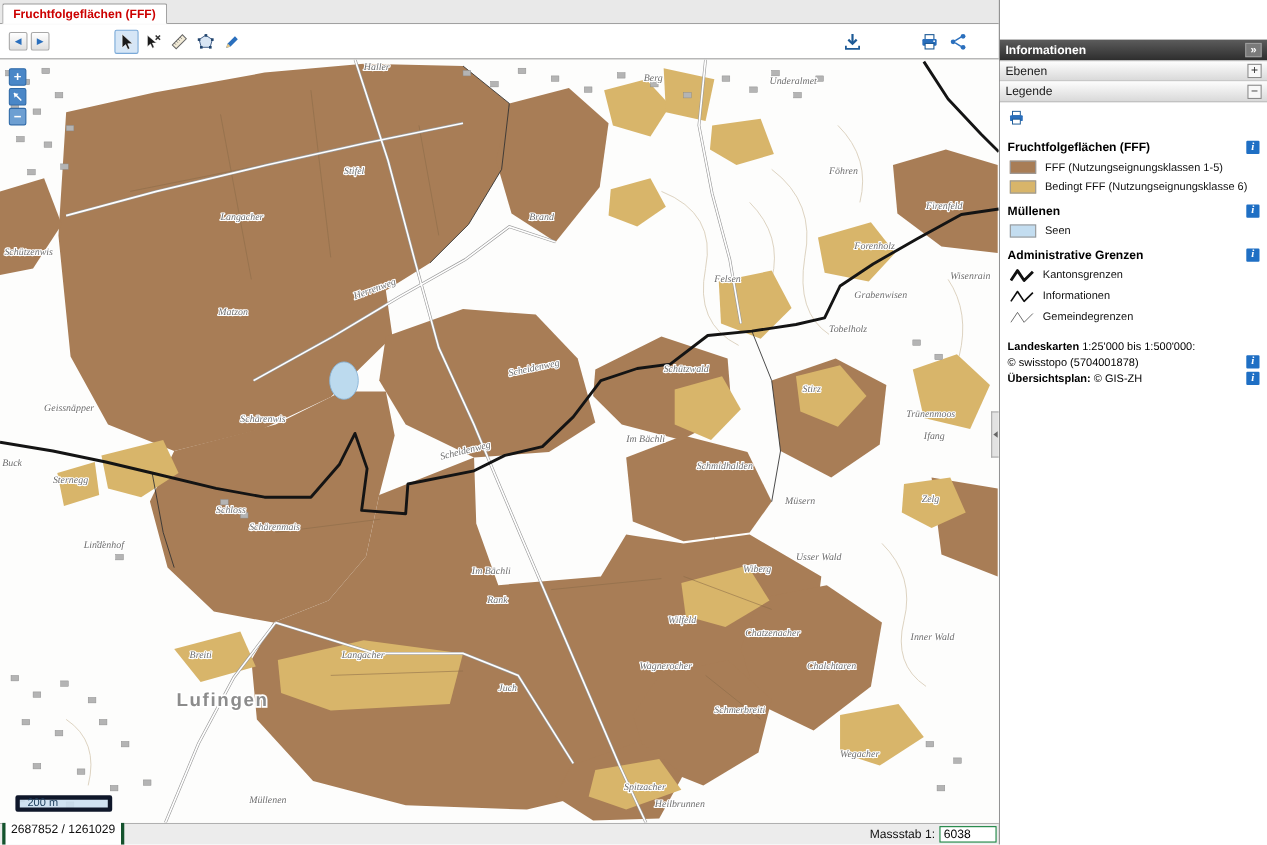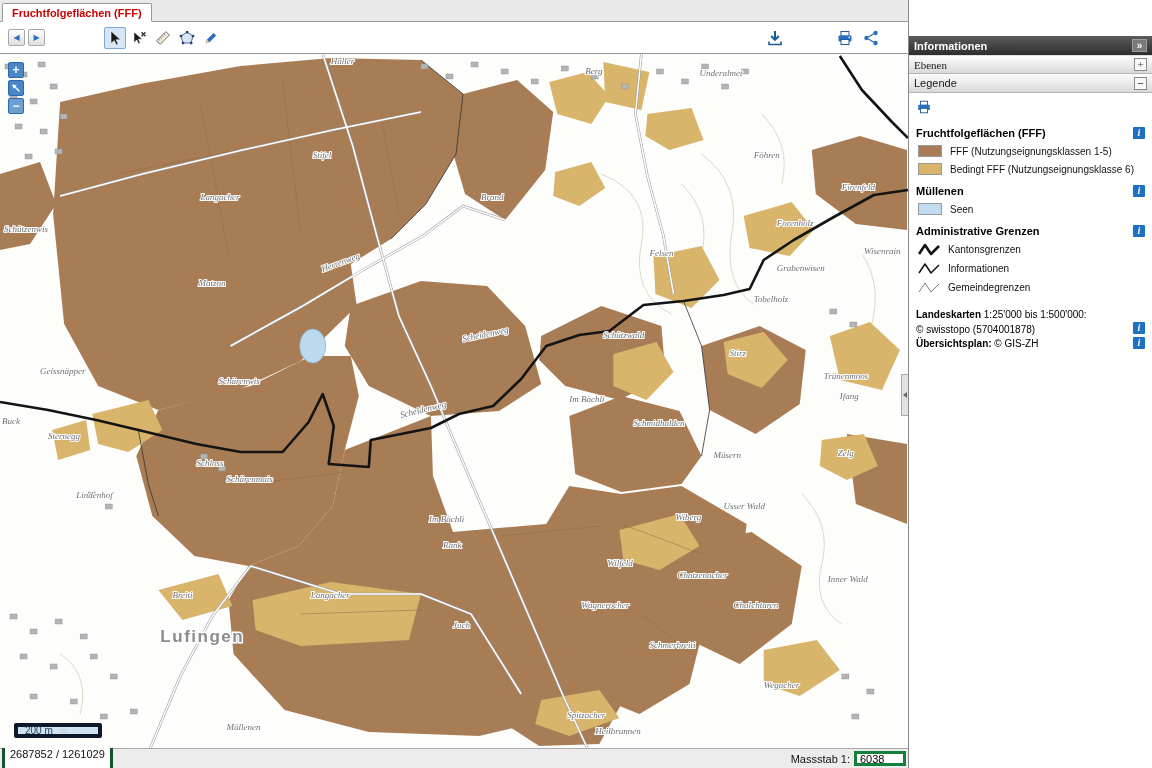--- a/index.html
+++ b/index.html
@@ -34,36 +34,36 @@
               border:4px solid #0f172a; border-radius:2px; font-size:10px; color:#20415f; display:flex; align-items:center;
               padding-left:7px; }
   #edge-handle { position:absolute; right:0; top:320px; width:7px; height:42px; background:#e2e2e2; border:1px solid #aaa;
                  border-right:none; display:flex; align-items:center; justify-content:center; cursor:pointer; }
   .tri-left { width:0; height:0; border-top:3px solid transparent; border-bottom:3px solid transparent; border-right:4px solid #666; }
 
   #statusbar { height:20px; background:#ececec; border-top:1px solid #aaa; display:flex; align-items:center; font-size:11px;
                padding:0 2px; color:#111; }
   .coord-box { background:#fff; border:3px solid #14532d; height:30px; line-height:15px; padding:0 5px; min-width:110px;text-align:center; }
   .scale-label { margin-right:4px; }
-  .scale-input { width:52px; height:15px; border:3px solid #15803d; font-size:11px; padding:0 3px; font-family:"Liberation Sans",sans-serif; }
+  .scale-input { width:52px; height:15px; border:1px solid #15803d; font-size:11px; padding:0 3px; font-family:"Liberation Sans",sans-serif; }
 
   
   #panel { width:244px; background:#fff; border-left:1px solid #888; display:flex; flex-direction:column; }
   .p-header { height:19px; background:linear-gradient(#5c5c5c,#2d2d2d); color:#fff; font-size:11px; font-weight:bold;
               display:flex; align-items:center; padding:0 5px;margin-top:36px; }
   .p-collapse { margin-left:auto; background:#7a7a7a; width:15px; height:13px; text-align:center; line-height:12px;
                 font-size:10px; border:1px solid #9c9c9c; color:#fff; cursor:pointer; }
   .p-tabs { height:21px; background:#d2d2d2; display:flex; align-items:flex-end; padding-left:3px; gap:1px;
             border-bottom:1px solid #a5a5a5; }
   .p-tab { font-size:11px; padding:3px 9px 2px; border:1px solid #999; border-bottom:none; background:#e4e4e4; color:#222;
            border-radius:2px 2px 0 0; cursor:pointer; }
   .p-tab.active { background:#fff; color:#cc0000; font-weight:bold; margin-bottom:-1px; padding-bottom:3px; }
   .section-bar { height:19px; background:linear-gradient(#fdfdfd,#d9d9d9); border-bottom:1px solid #b5b5b5;
                  display:flex; align-items:center; font-size:11px; color:#1a1a1a; padding:0 5px; cursor:pointer; }
-  .section-bar.first { border-top:1px solid #e0e0e0;font-family:Liberation Serif, serif; }
+  .section-bar.first { border-top:1px solid #e0e0e0; }
   .toggle-box { margin-left:auto; width:13px; height:13px; border:1px solid #8a8a8a; background:#f8f8f8; font-size:11px;
                 line-height:11px; text-align:center; color:#333; }
   .legend { padding:4px 7px; font-size:10px; flex:1; overflow:hidden; }
   .legend-print { margin:2px 0 2px 0; cursor:pointer; width:18px; }
   .lg-title { font-size:11px; font-weight:bold; margin-top:10px; display:flex; align-items:center; color:#000; }
   .info-i { margin-left:auto; width:12px; height:12px; background:#1f6fc4; color:#fff; font-family:"Liberation Serif",serif;
             font-style:italic; font-weight:bold; font-size:10px; text-align:center; line-height:12px; border-radius:1px;
             cursor:pointer; flex:none; }
   .lg-item { display:flex; align-items:center; margin:6px 0 0 2px; font-size:10px; color:#111; }
   .sw { width:24px; height:12px; border:1px solid #999; margin-right:8px; flex:none; }

